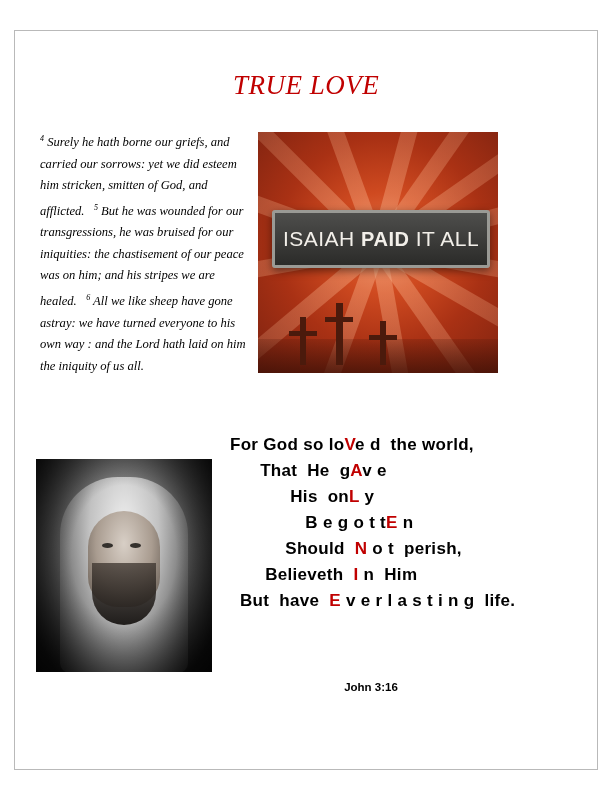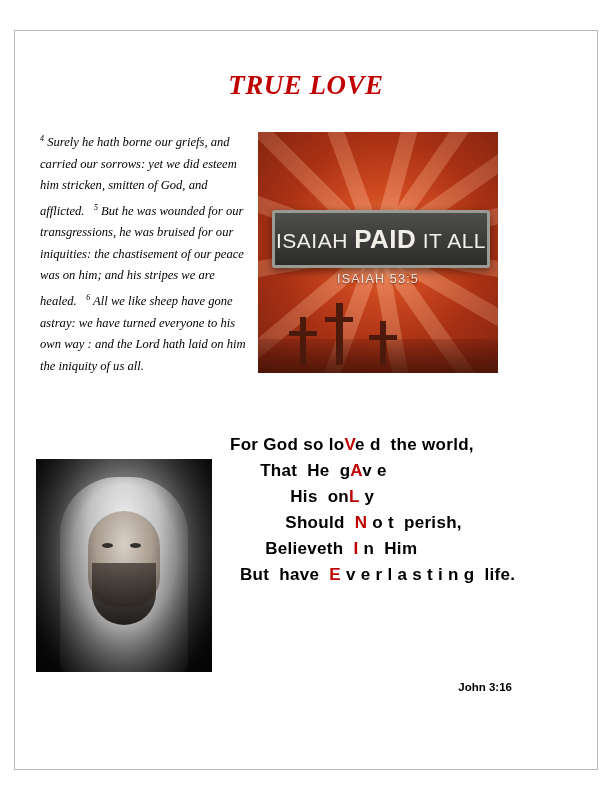--- a/index.html
+++ b/index.html
@@ -28,21 +28,21 @@
   
   .doc-title {
     position: absolute;
     left: 0;
     top: 70px;
     width: 612px;
     text-align: center;
     color: #c00000;
     font-family: "Liberation Serif", serif;
     font-style: italic;
-    font-weight: bold;
+    font-weight: normal;
     font-size: 27px;
     letter-spacing: 0.5px;
   }
 
   
   .passage {
     position: absolute;
     left: 40px;
     top: 128px;
     width: 212px;
@@ -132,21 +132,21 @@
   }
   .sign-text {
     color: #f2efe9;
     font-family: "Liberation Sans", sans-serif;
     font-size: 21px;
     letter-spacing: 0.5px;
     white-space: nowrap;
   }
   .sign-text .strong {
     font-weight: bold;
-    font-size: 26px;
+    font-size: 20px;
   }
   .sign-ref {
     position: absolute;
     left: 0;
     top: 140px;
     width: 240px;
     text-align: center;
     color: #f0e2da;
     font-family: "Liberation Sans", sans-serif;
     font-size: 12.5px;
@@ -229,21 +229,21 @@
     letter-spacing: 0.3px;
   }
   .poem-line .hl {
     color: #c00000;
   }
   .poem-ref {
     position: absolute;
     left: 230px;
     top: 681px;
     width: 282px;
-    text-align: right;
+    text-align: center;
     font-family: "Liberation Sans", sans-serif;
     font-weight: bold;
     font-size: 11.5px;
     color: #000000;
   }
 </style>
 </head>
 <body>
 
 <div class="page">
@@ -281,35 +281,35 @@
     </div>
     <div class="ground"></div>
     <div class="cross-group">
       <div class="cross c1"></div>
       <div class="cross c2"></div>
       <div class="cross c3"></div>
     </div>
     <div class="sign">
       <span class="sign-text"><span>ISAIAH </span><span class="strong">PAID</span><span> IT ALL</span></span>
     </div>
-    <div class="sign-ref">ISAIAH 53:5</div>
   </div>
 
   <div class="img-portrait">
     <div class="portrait-bg"></div>
     <div class="hood"></div>
     <div class="face"></div>
     <div class="eye l"></div>
     <div class="eye r"></div>
     <div class="beard"></div>
     <div class="vignette"></div>
   </div>
 
   <div class="poem" id="poem">
       <div class="poem-line"><span>For God so lo</span><span class="hl">V</span><span>e d  the world,</span></div>
       <div class="poem-line"><span>      That  He  g</span><span class="hl">A</span><span>v e</span></div>
       <div class="poem-line"><span>            His  on</span><span class="hl">L</span><span> y</span></div>
+      <div class="poem-line"><span>               B e g o t t</span><span class="hl">E</span><span> n</span></div>
       <div class="poem-line"><span>           Should  </span><span class="hl">N</span><span> o t  perish,</span></div>
       <div class="poem-line"><span>       Believeth  </span><span class="hl">I</span><span> n  Him</span></div>
       <div class="poem-line"><span>  But  have  </span><span class="hl">E</span><span> v e r l a s t i n g  life.</span></div>
     </div>
   <div class="poem-ref">John 3:16</div>
 </div>
 
 </body></html>

